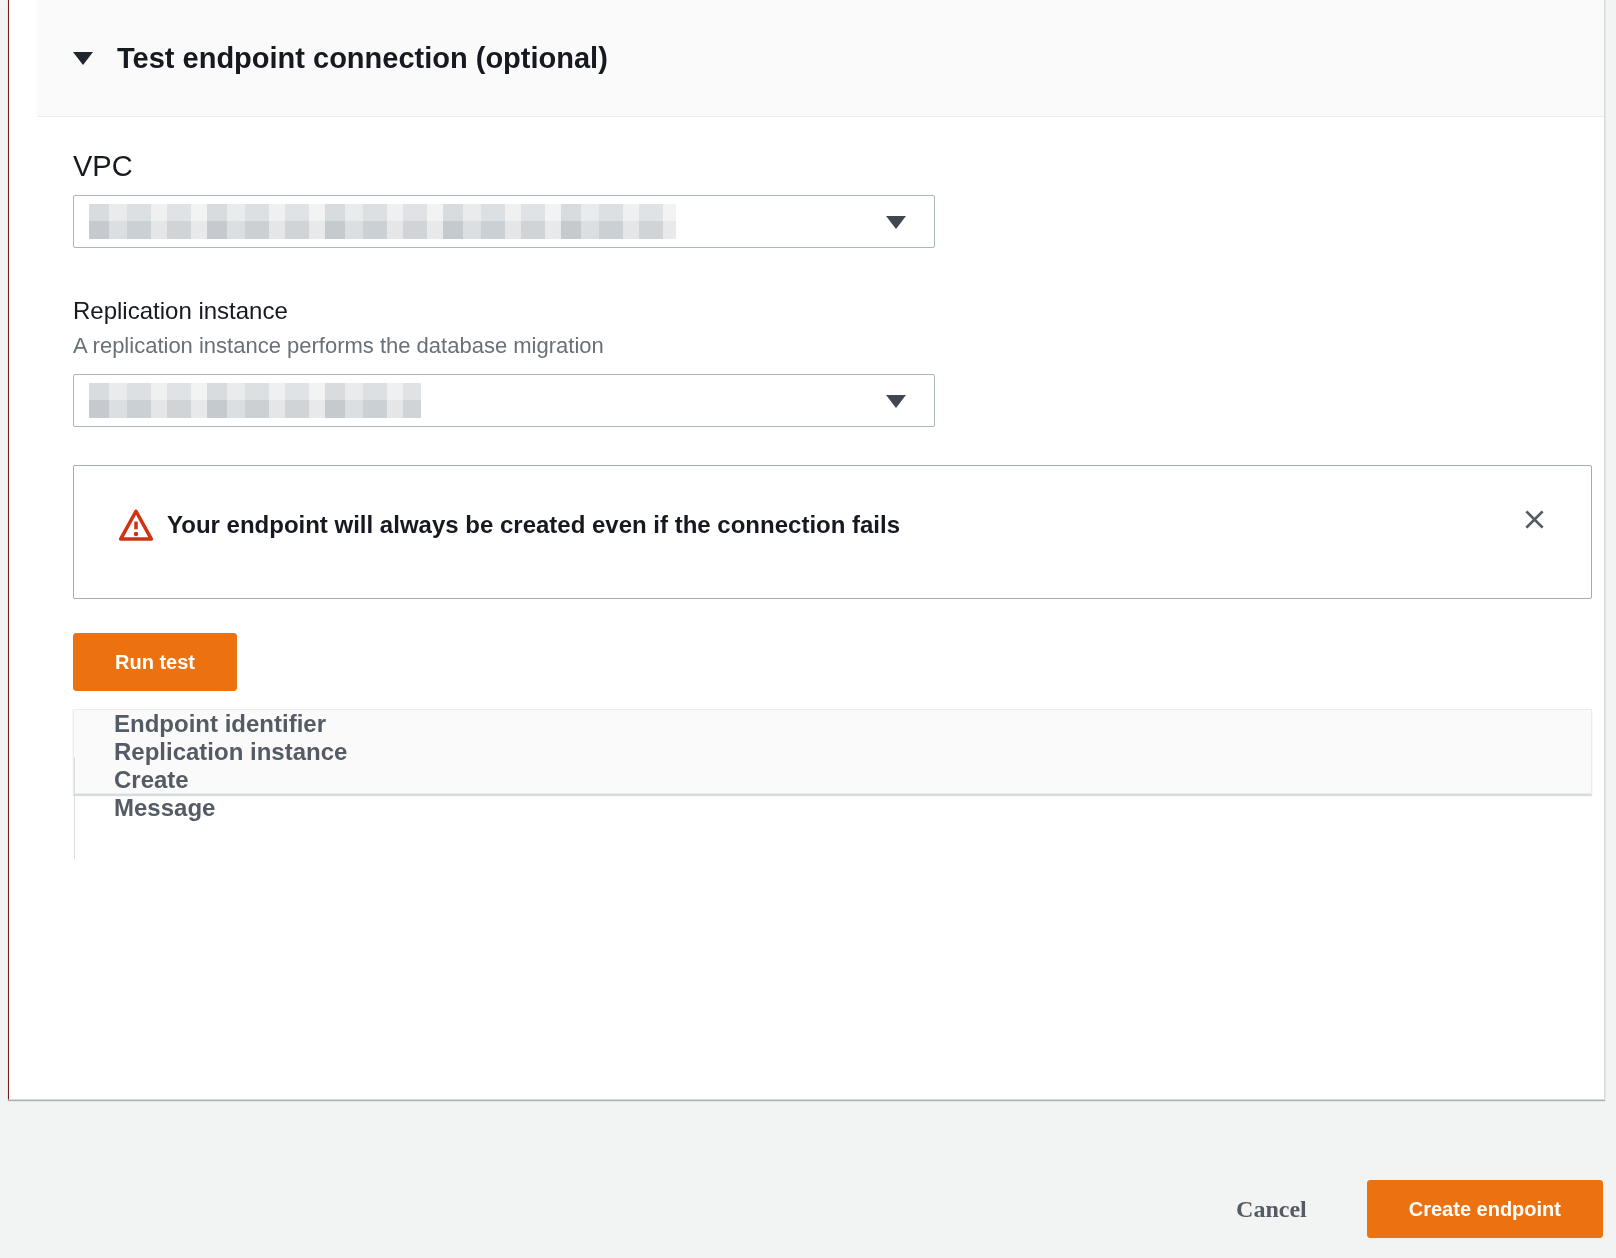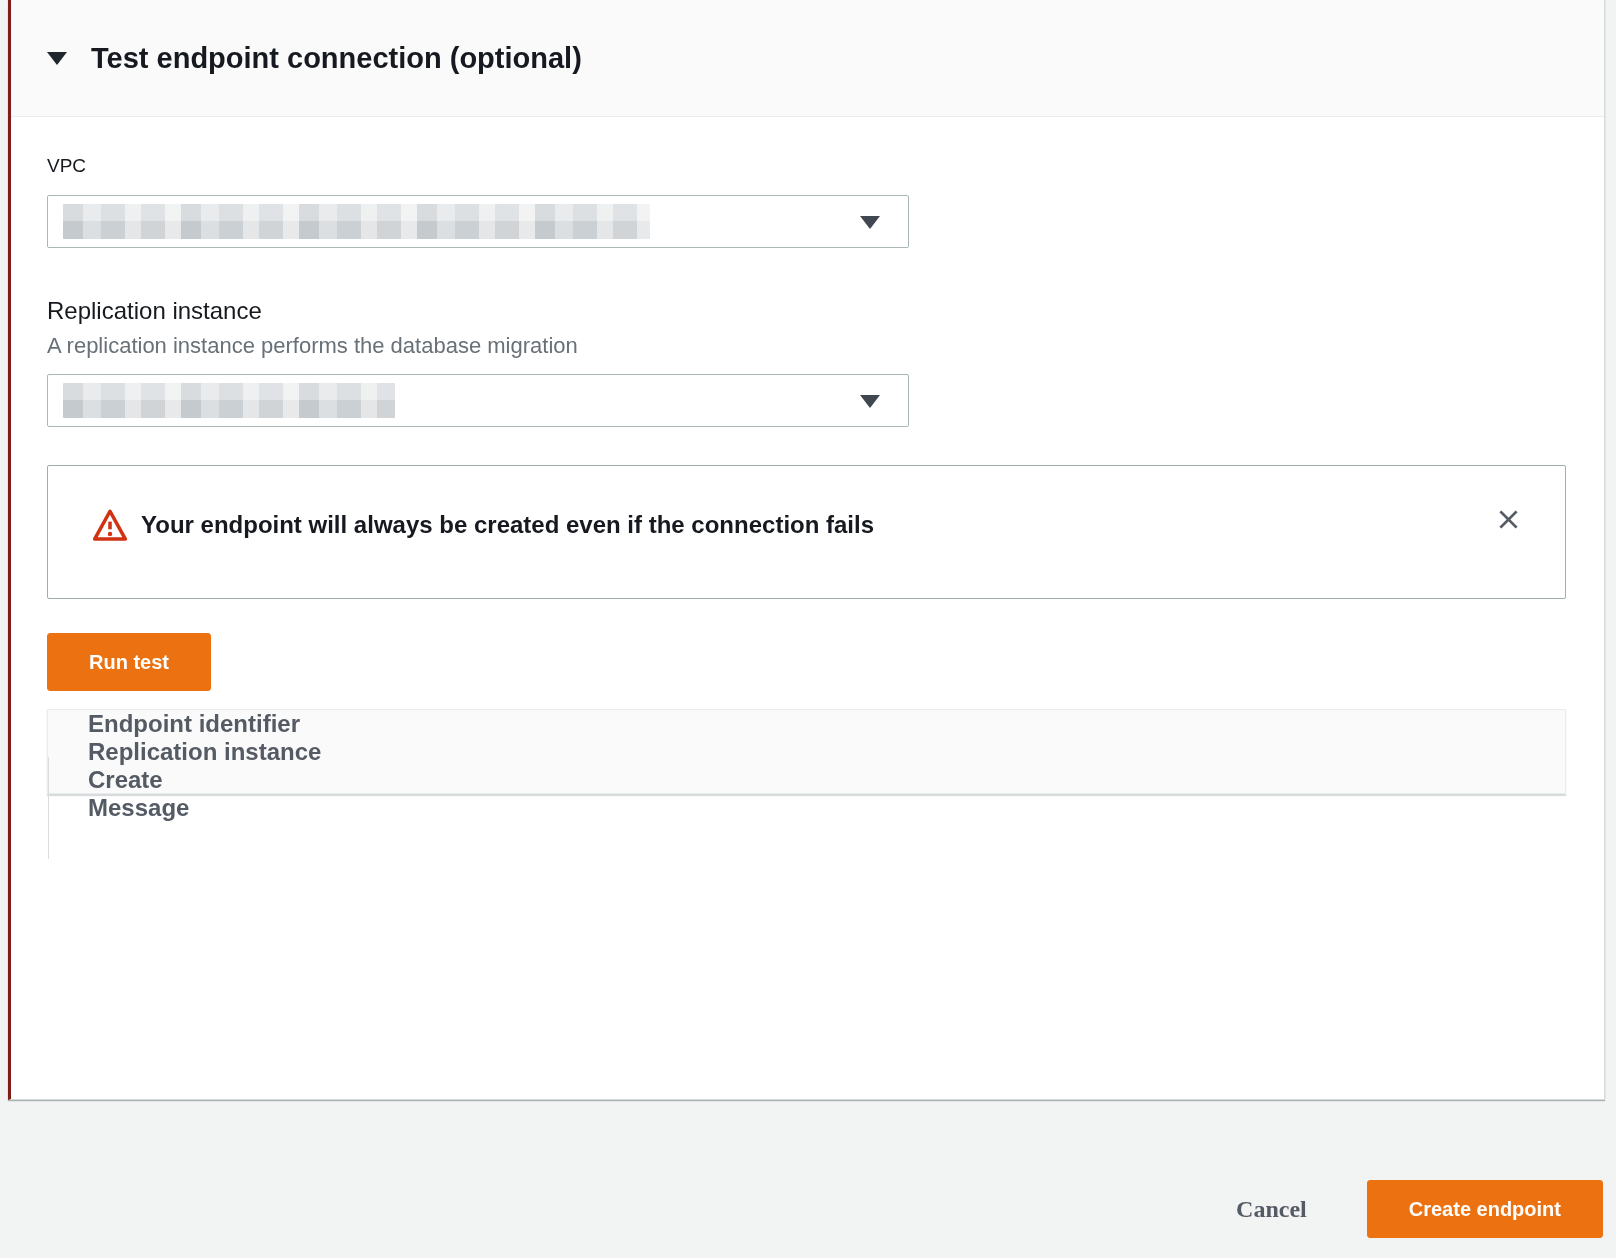--- a/index.html
+++ b/index.html
@@ -10,25 +10,26 @@
     font-family:"Liberation Sans", sans-serif;
     color:#16191f;
     -webkit-font-smoothing:antialiased;
   }
 
   
   .panel {
     margin:0 11px 0 8px;
     height:1100px;
     background:#ffffff;
-    border-left:3px solid #7f1d1d;
+    border-left:1px solid #7f1d1d;
     border-right:1px solid #d5dbdb;
     border-bottom:1px solid #d5dbdb;
     box-shadow:0 1px 1px 0 rgba(0,28,36,0.3);
     overflow:hidden;
+    padding-left:28px;
   }
   .panel-header {
     height:117px;
     background:#fafafa;
     border-bottom:1px solid #eaeded;
     display:flex; align-items:center;
     padding-left:36px;
     cursor:pointer;
   }
   .tri-down {
@@ -37,21 +38,21 @@
     border-right:10px solid transparent;
     border-top:13px solid #20262e;
     margin-right:24px;
   }
   .panel-title {
     font-size:29px; font-weight:700; color:#16191f;
   }
   .panel-content { padding:0 40px 0 36px; }
 
   
-  .field-label { font-size:19px; color:#16191f; margin-top:34px; line-height:30px; }
+  .field-label { font-size:29px; color:#16191f; margin-top:34px; line-height:30px; }
   .field-label.strong { margin-top:48px; font-size:24px; }
   .field-desc { font-size:22px; color:#687078; margin-top:6px; line-height:28px; }
 
   .select {
     position:relative;
     margin-top:14px;
     width:862px; height:53px;
     background:#fff;
     border:1px solid #aab7b8;
     border-radius:2px;

